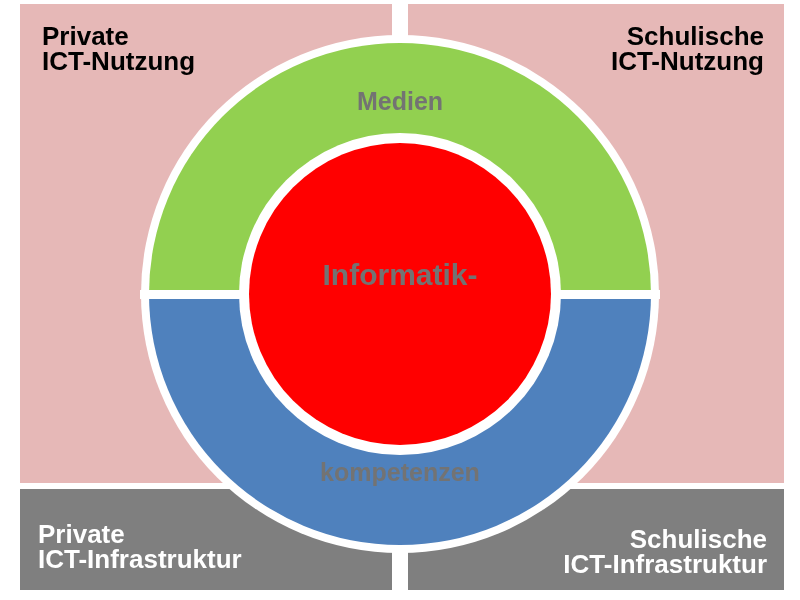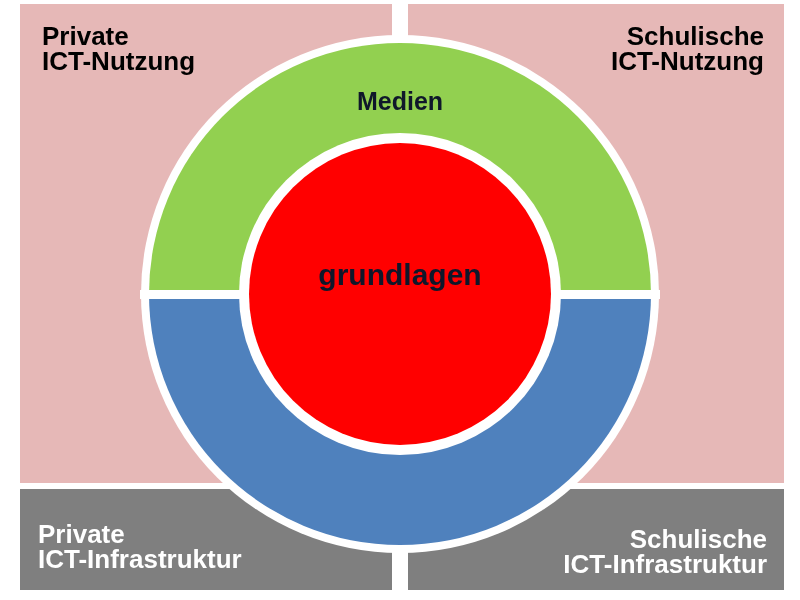--- a/index.html
+++ b/index.html
@@ -17,21 +17,21 @@
   #p-bl { left: 20px; top: 489px; width: 372px; height: 101px; background: #7f7f7f; }
   #p-br { left: 408px; top: 489px; width: 376px; height: 101px; background: #7f7f7f; }
 
   #t-tl { left: 42px; top: 24px; color: #000; text-align: left; }
   #t-tr { right: 36px; top: 24px; color: #000; text-align: right; }
   #t-bl { left: 38px; top: 522px; color: #fff; text-align: left; }
   #t-br { right: 33px; top: 527px; color: #fff; text-align: right; }
 
   svg#diagram { position: absolute; left: 0; top: 0; }
   .ring-label {
-    position: absolute; color: #0f172a; font-weight: bold; text-align: center;
+    position: absolute; color: #737373; font-weight: bold; text-align: center;
     width: 400px; left: 200px;
   }
   #lbl-medien { top: 86px; font-size: 25px; line-height: 30px; }
   #lbl-anw { top: 456px; font-size: 25px; line-height: 33px; }
   #lbl-core { top: 256px; font-size: 30px; line-height: 38px; }
 </style>
 </head>
 <body>
 
 <div class="panel" id="p-tl"></div>
@@ -66,16 +66,17 @@
 
   <rect x="140" y="290" width="520" height="9" fill="#ffffff"></rect>
 
   <circle cx="400" cy="294" r="161" fill="#ffffff"></circle>
 
   <circle cx="400" cy="294" r="151" fill="#ff0000"></circle>
 </svg>
 
 <div class="ring-label" id="lbl-medien">Medien</div>
 <div class="ring-label" id="lbl-anw">
+  <div>kompetenzen</div>
 </div>
 <div class="ring-label" id="lbl-core">
-  <div>grundlagen</div>
+  <div>Informatik-</div>
 </div>
 
 </body></html>

